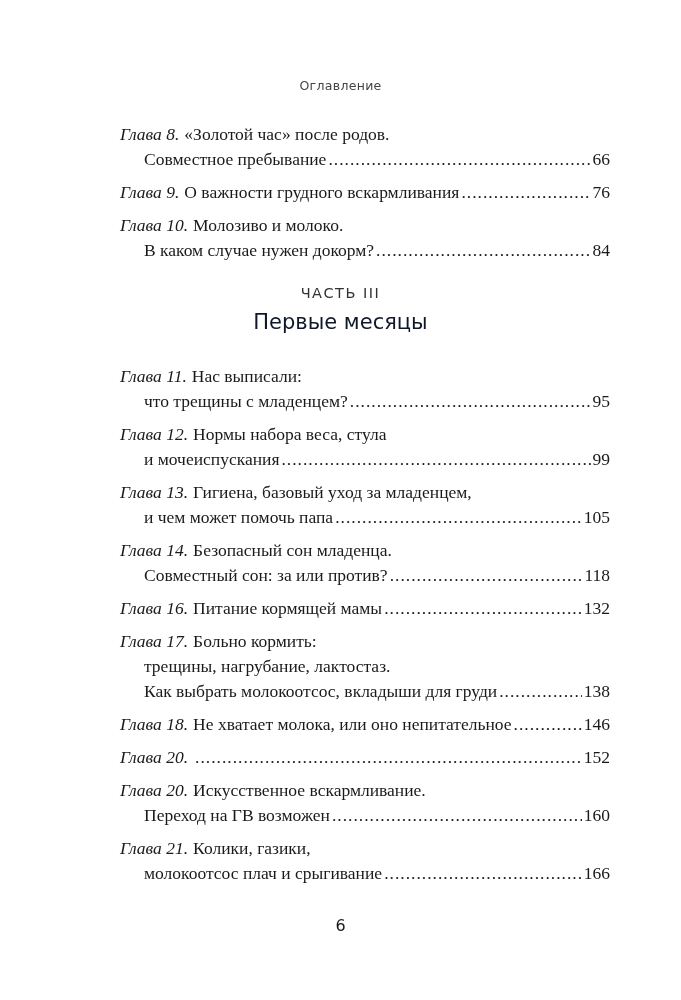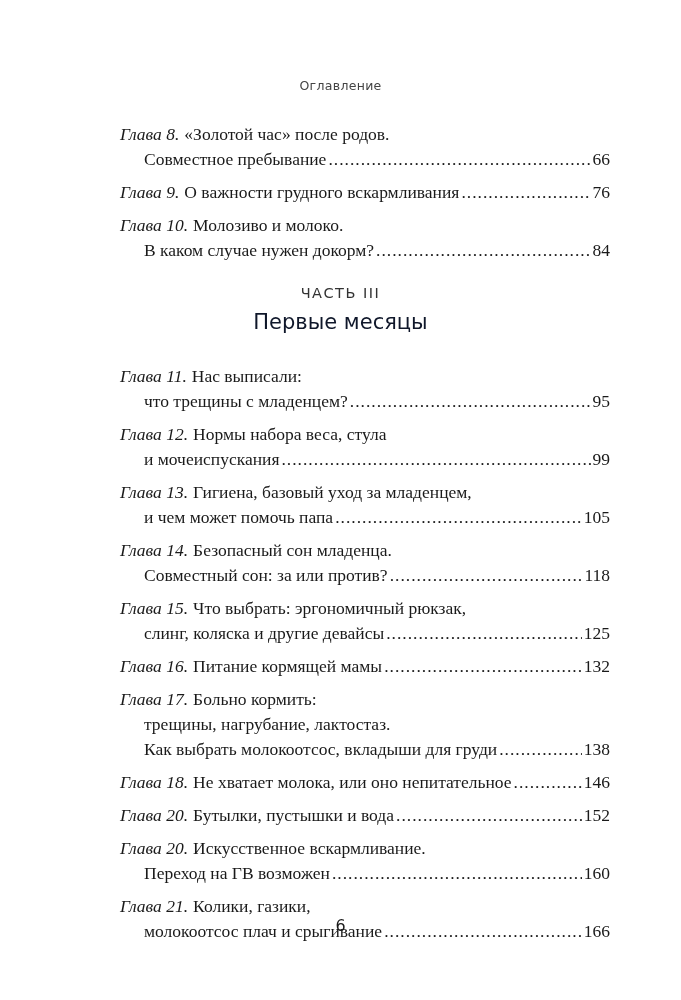--- a/index.html
+++ b/index.html
@@ -102,31 +102,20 @@
         <span>Безопасный сон младенца.</span>
       </div>
       <div class="line indent">
         <span>Совместный сон: за или против?</span>
         <span class="dots"></span>
         <span class="page">118</span>
       </div>
     </div>
     <div class="entry">
       <div class="line">
-        <span class="label">Глава 15.</span>
-        <span>Что выбрать: эргономичный рюкзак,</span>
-      </div>
-      <div class="line indent">
-        <span>слинг, коляска и другие девайсы</span>
-        <span class="dots"></span>
-        <span class="page">125</span>
-      </div>
-    </div>
-    <div class="entry">
-      <div class="line">
         <span class="label">Глава 16.</span>
         <span>Питание кормящей мамы</span>
         <span class="dots"></span>
         <span class="page">132</span>
       </div>
     </div>
     <div class="entry">
       <div class="line">
         <span class="label">Глава 17.</span>
         <span>Больно кормить:</span>
@@ -144,21 +133,20 @@
       <div class="line">
         <span class="label">Глава 18.</span>
         <span>Не хватает молока, или оно непитательное</span>
         <span class="dots"></span>
         <span class="page">146</span>
       </div>
     </div>
     <div class="entry">
       <div class="line">
         <span class="label">Глава 20.</span>
-        <span>Бутылки, пустышки и вода</span>
         <span class="dots"></span>
         <span class="page">152</span>
       </div>
     </div>
     <div class="entry">
       <div class="line">
         <span class="label">Глава 20.</span>
         <span>Искусственное вскармливание.</span>
       </div>
       <div class="line indent">

